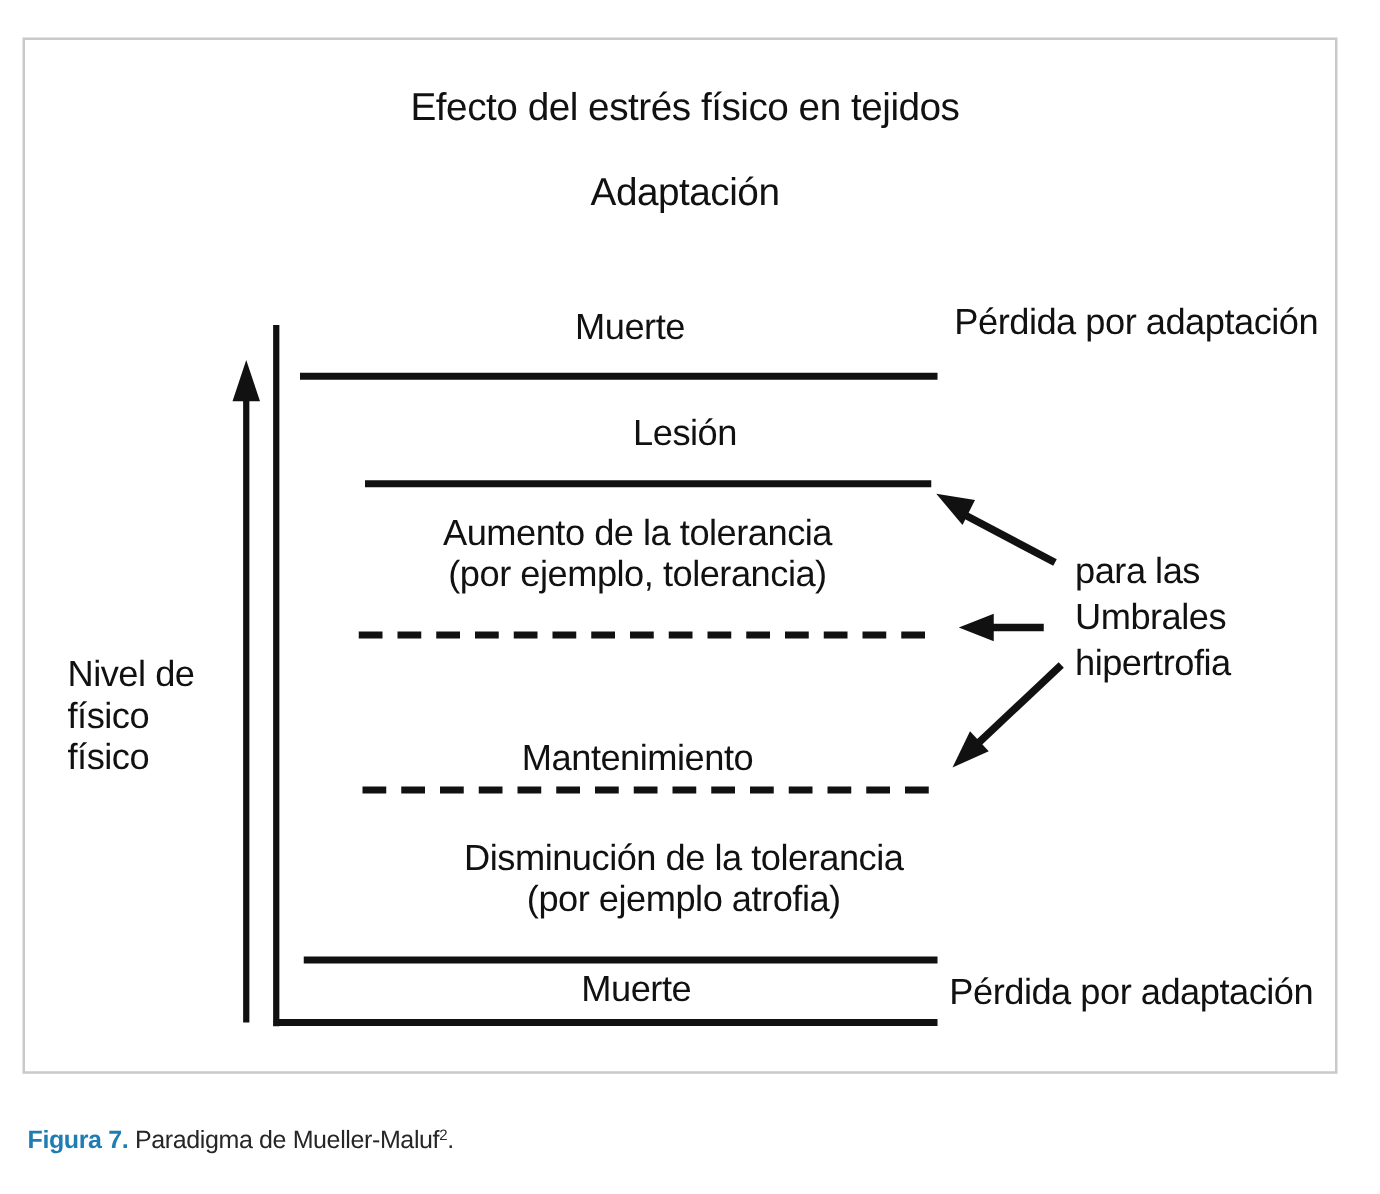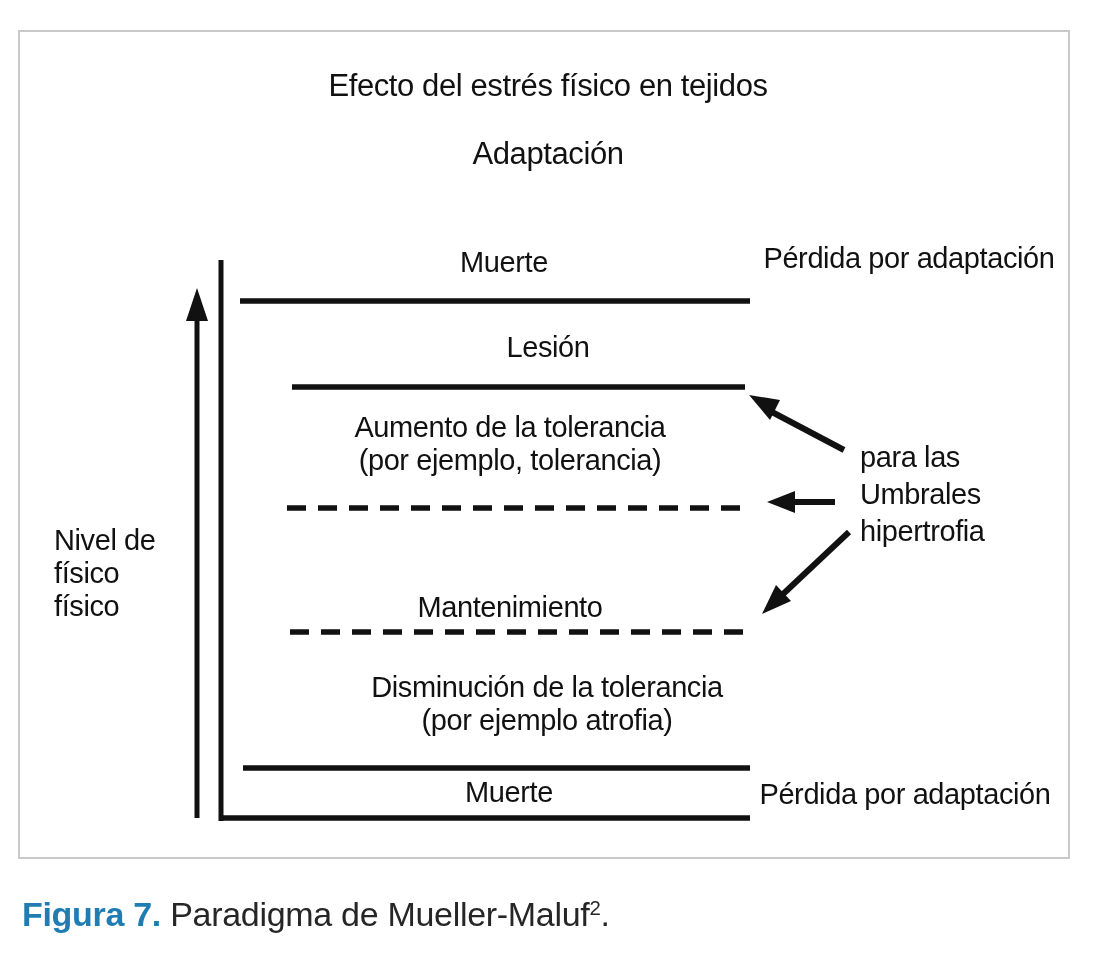--- a/index.html
+++ b/index.html
@@ -49,21 +49,21 @@
   }
   .lbl.big {
     font-size: 31px;
     line-height: 35px;
   }
   .lbl .ln { display: block; }
   .caption {
     position: absolute;
     left: 22px;
     top: 890px;
-    font-size: 34px;
+    font-size: 20px;
     line-height: 36px;
     white-space: nowrap;
     letter-spacing: -0.3px;
   }
   .caption .cap-label {
     color: #1f7db3;
     font-weight: bold;
   }
   .caption .cap-text {
     color: #262626;

